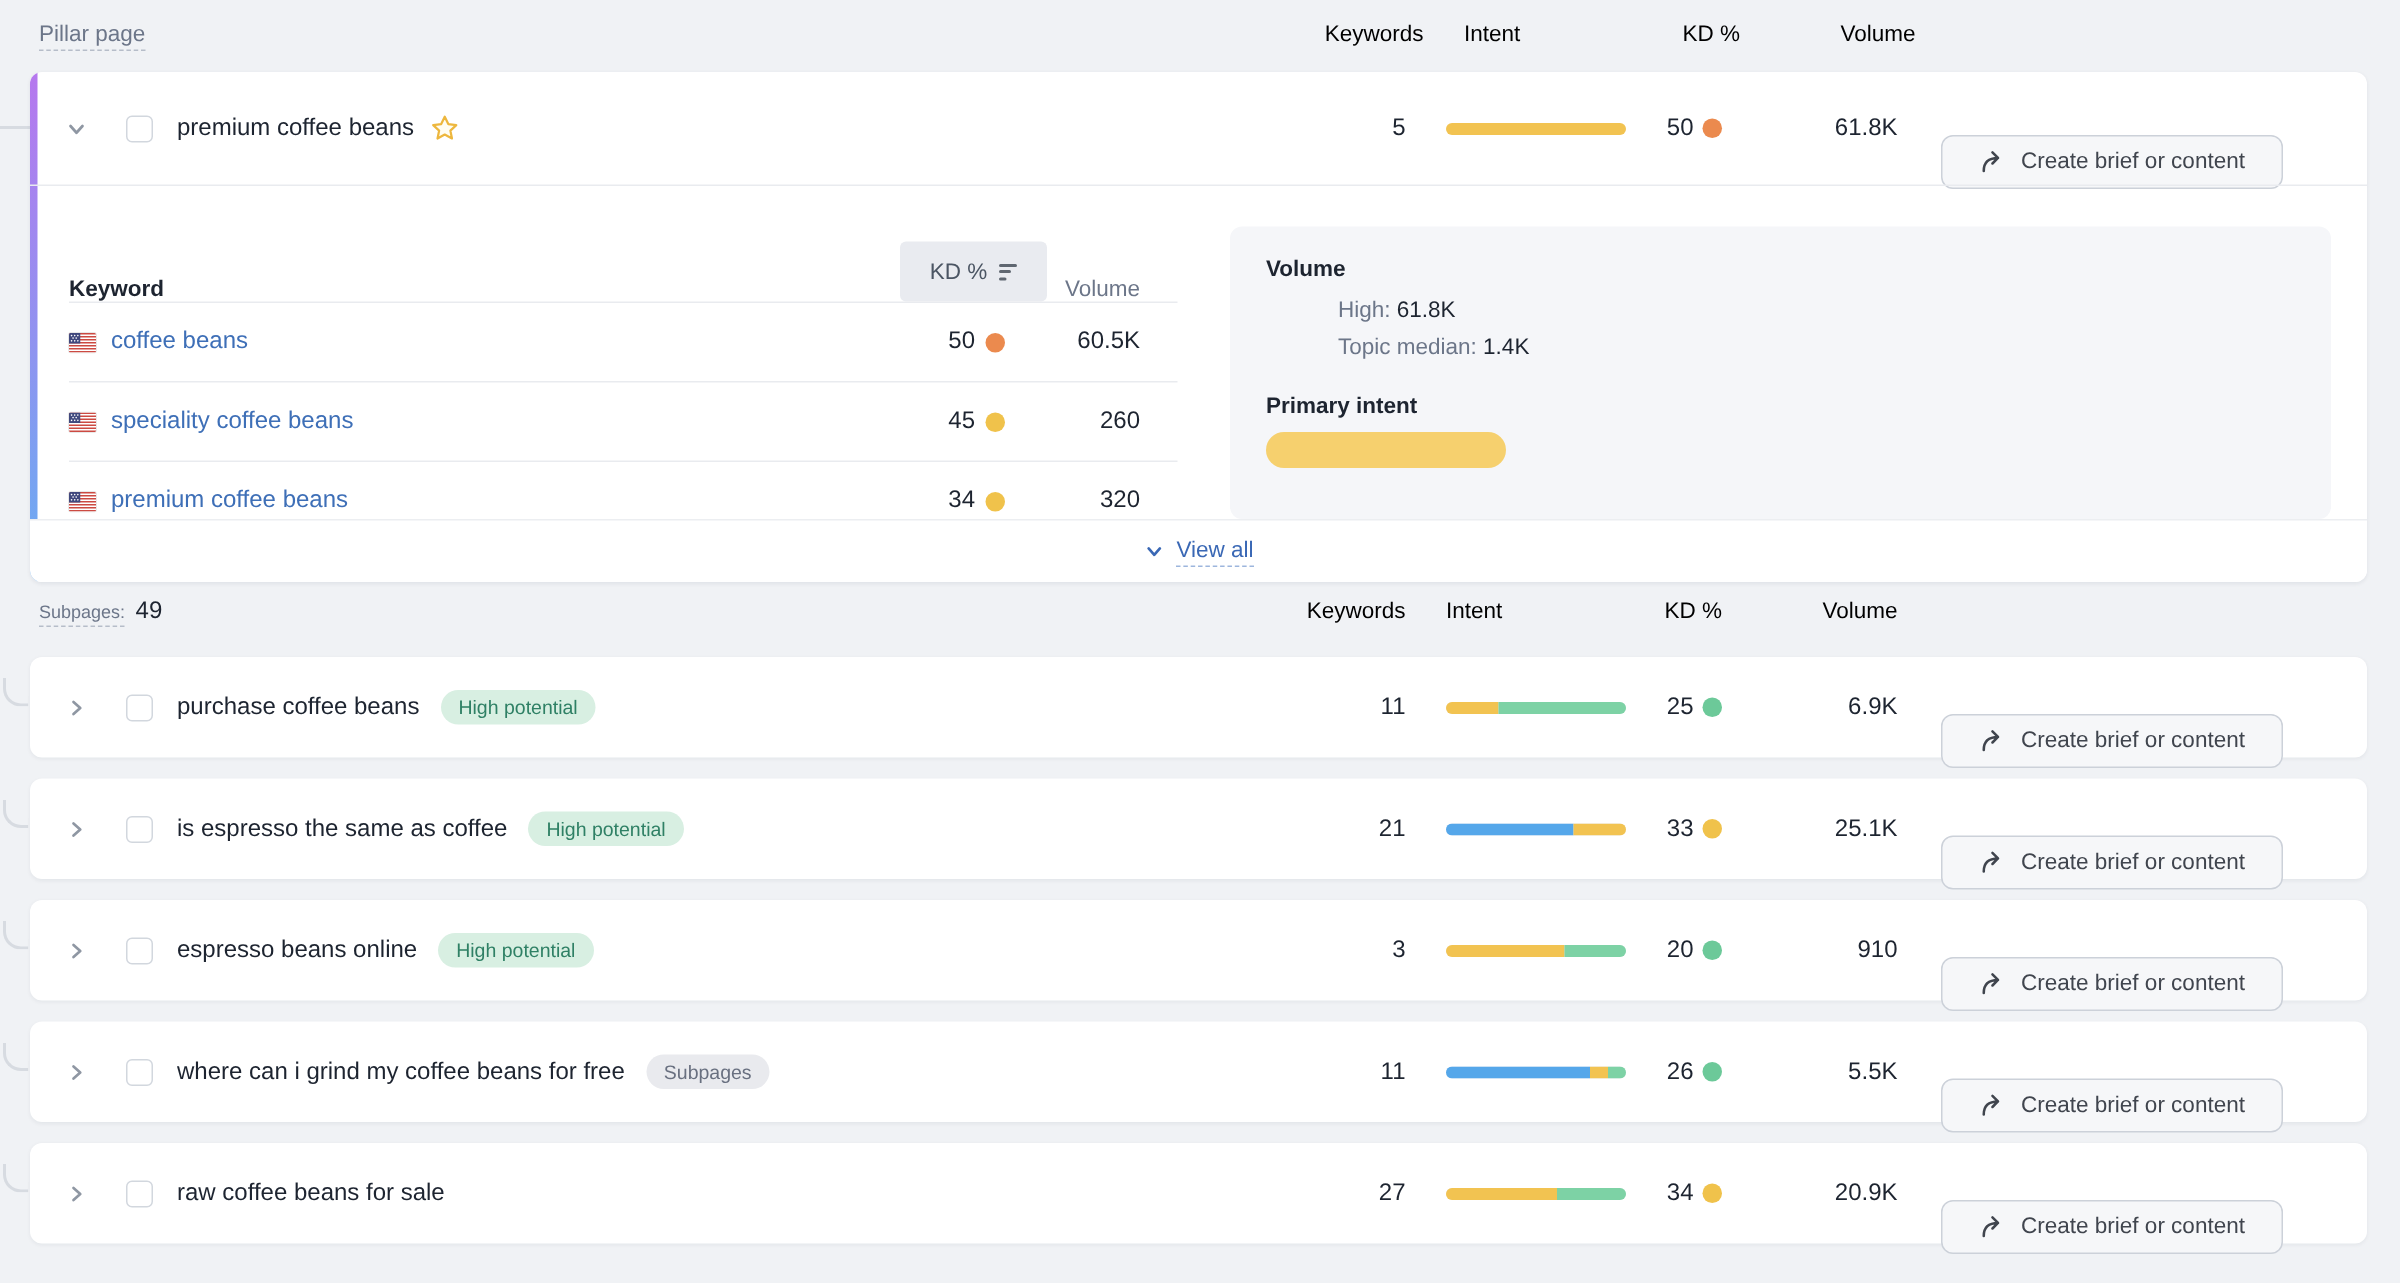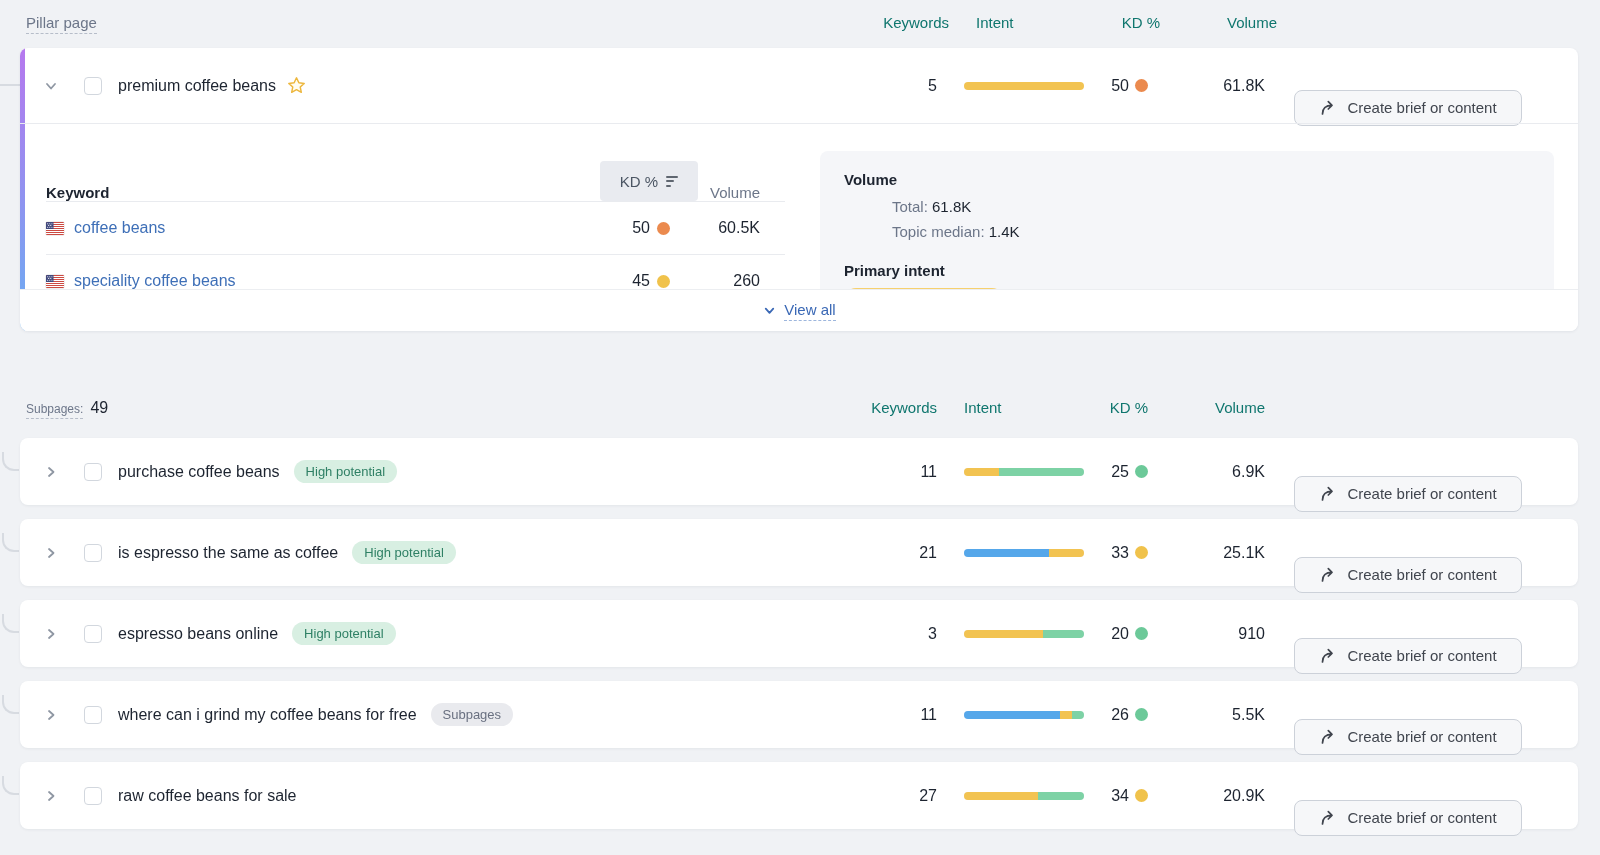--- a/index.html
+++ b/index.html
@@ -12,27 +12,27 @@
   .dashed-u { border-bottom:1px dashed #b6bdc9; padding-bottom:2px; cursor:pointer; }
 
   
   .cols { display:flex; align-items:center; margin-left:auto; }
   .col-kw  { width:80px; text-align:right; font-size:16px; }
   .col-intent { width:120px; margin-left:27px; }
   .col-kd  { width:64px; display:flex; justify-content:flex-end; align-items:center; gap:6px; font-size:16px; }
   .col-vol { width:117px; text-align:right; font-size:16px; }
   .col-btn { width:228px; margin-left:29px; }
   .col-btn-spacer { width:257px; }
-  .hdr .col-kw,.hdr .col-intent,.hdr .col-kd,.hdr .col-vol { font-size:15px; color:#0f766e; }
+  .hdr .col-kw,.hdr .col-intent,.hdr .col-kd,.hdr .col-vol { font-size:15px; color:#000000; }
 
   
   .top-header { position:absolute; top:14px; left:26px; right:66px; display:flex; align-items:flex-start; }
 
   
-  .pillar-card { position:absolute; top:48px; left:20px; width:1558px; height:283px;
+  .pillar-card { position:absolute; top:48px; left:20px; width:1558px; height:340px;
     background:#fff; border-radius:8px; box-shadow:0 1px 3px rgba(20,30,50,.07); overflow:hidden; }
   .accent { position:absolute; left:0; top:0; bottom:0; width:5px;
     background:linear-gradient(180deg,#b678ee 0%,#8e94f0 55%,#68aef2 100%); }
   .pillar-row { height:75px; display:flex; align-items:center; padding:0 56px 0 23px; }
   .row-left { display:flex; align-items:center; }
   .chev { width:16px; height:16px; flex:0 0 16px; cursor:pointer; display:flex; align-items:center; justify-content:center; }
   .checkbox { width:18px; height:18px; border:1.5px solid #d2d7de; border-radius:4px; background:#fff; margin-left:25px; cursor:pointer; }
   .row-title { font-size:16px; color:#1d2430; margin-left:16px; white-space:nowrap; }
   .star { margin-left:10px; display:flex; cursor:pointer; }
   .intent-bar { width:120px; height:8px; border-radius:4px; overflow:hidden; display:flex; background:#eceef1; }
@@ -280,21 +280,21 @@
             <span class="dot dot-yellow"></span>
           </span>
         <span class="kwt-vol">320</span>
       </div>
     </div>
 
     <div class="summary">
       <div class="summary-sub">Volume</div>
       <div class="summary-cols">
         <div class="summary-stats">
-          <div class="stat-line"><span class="stat-label">Total:</span> <span class="stat-value">61.8K</span></div>
+          <div class="stat-line"><span class="stat-label">High:</span> <span class="stat-value">61.8K</span></div>
           <div class="stat-line"><span class="stat-label">Topic median:</span> <span class="stat-value">1.4K</span></div>
         </div>
       </div>
       <div class="primary-intent">Primary intent</div>
       <div class="intent-pill"></div>
     </div>
   </div>
 
   <div class="view-all-bar">
     <span>

